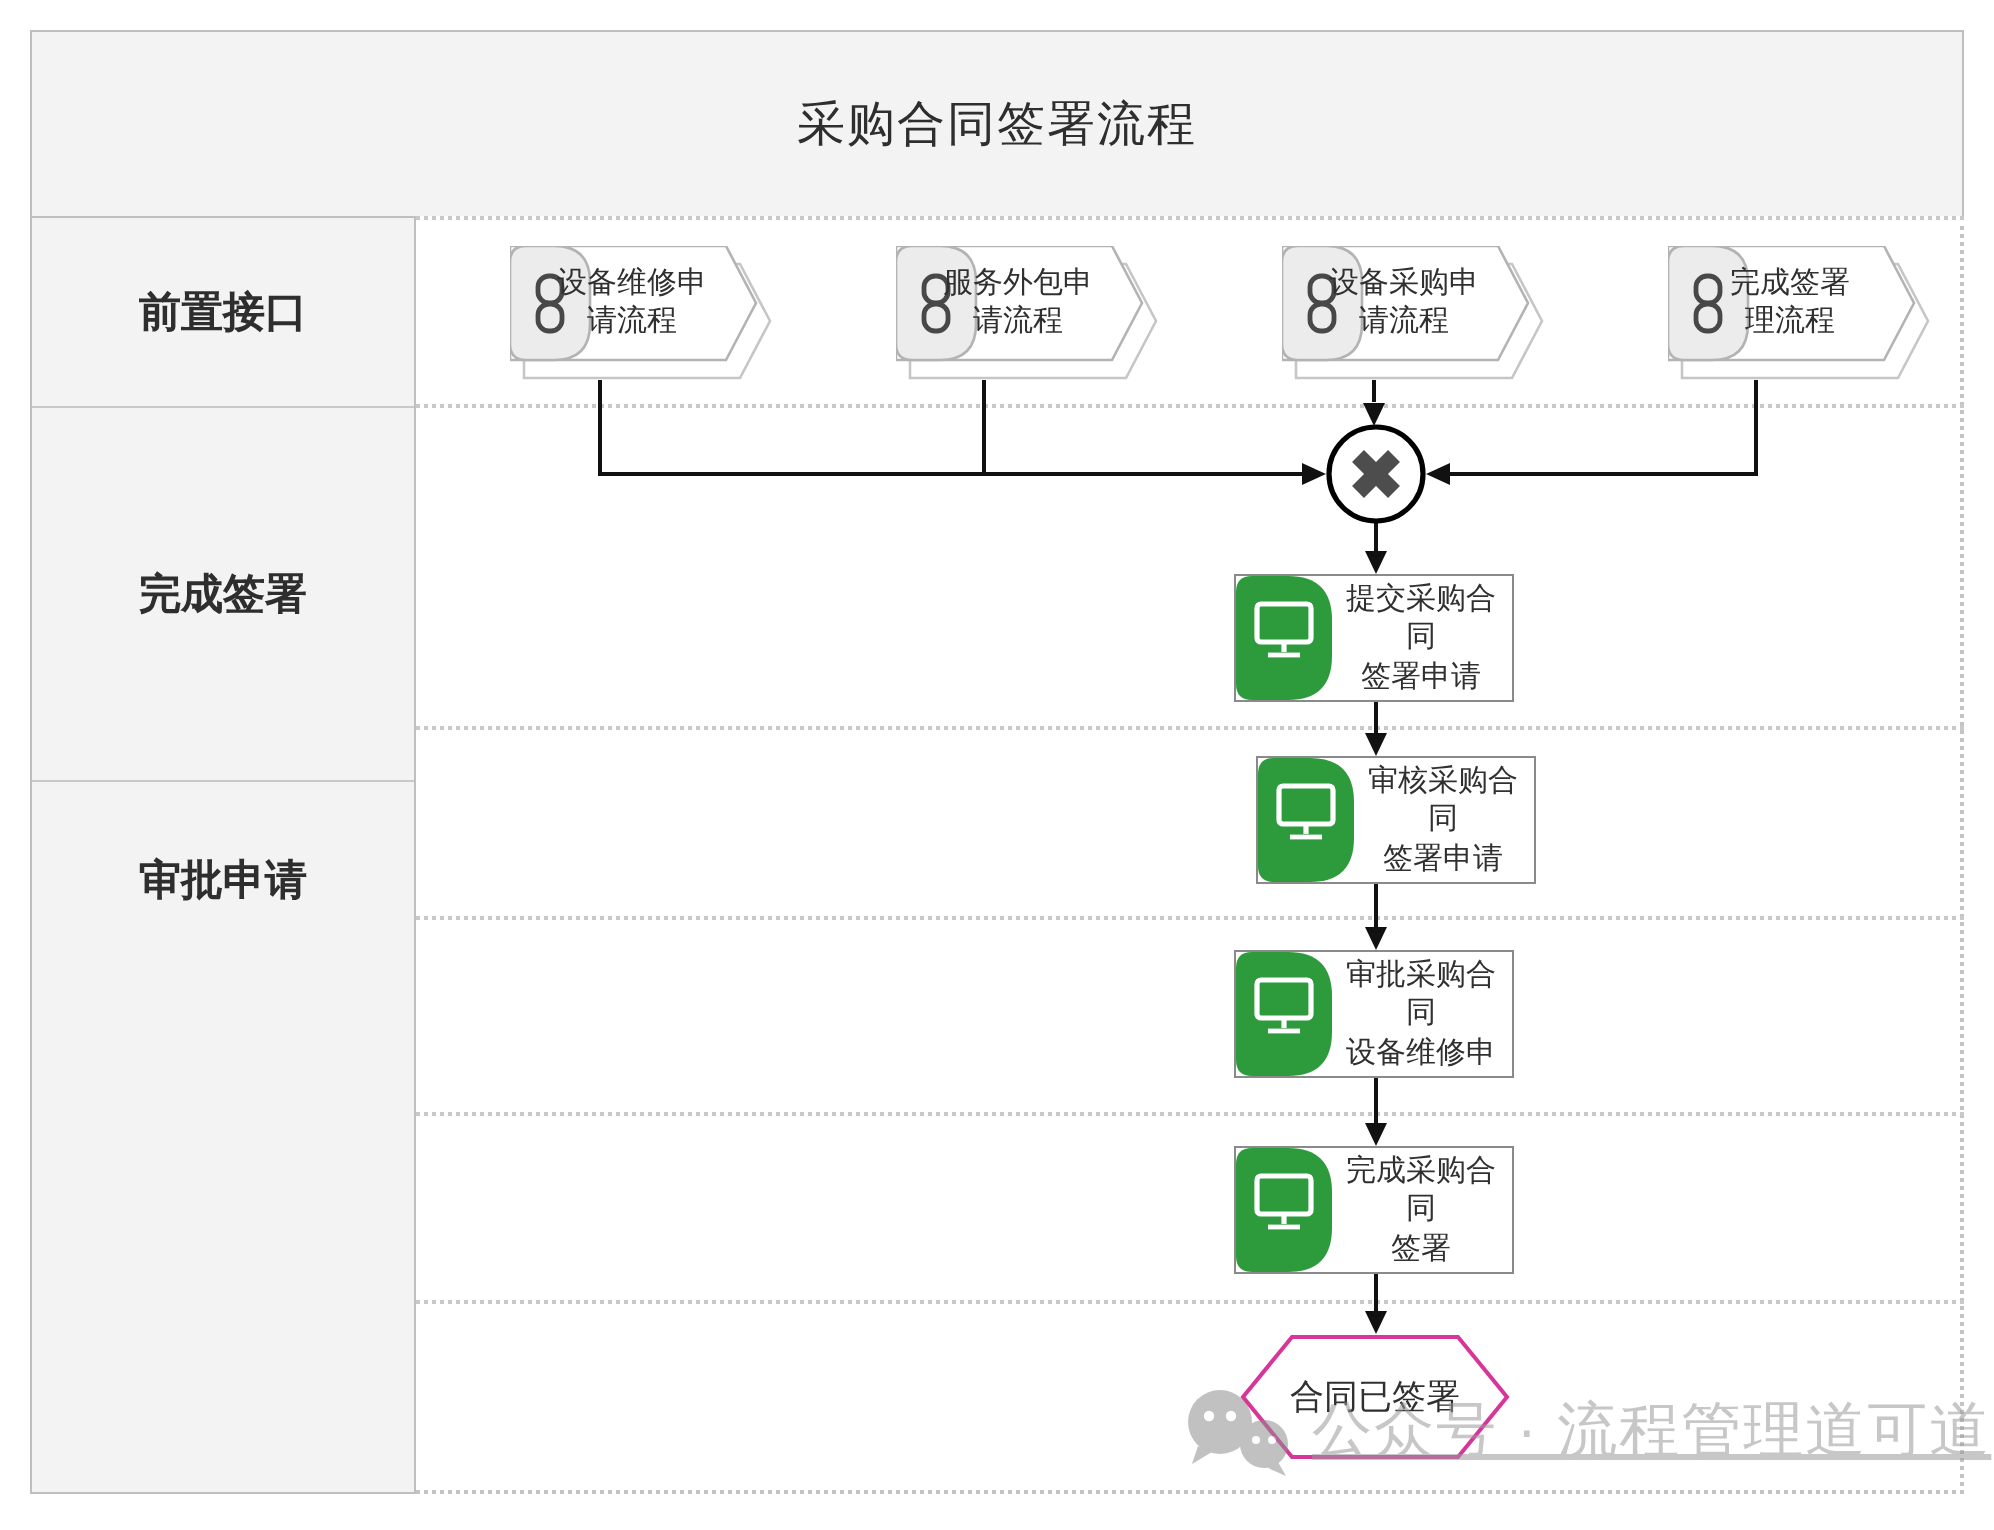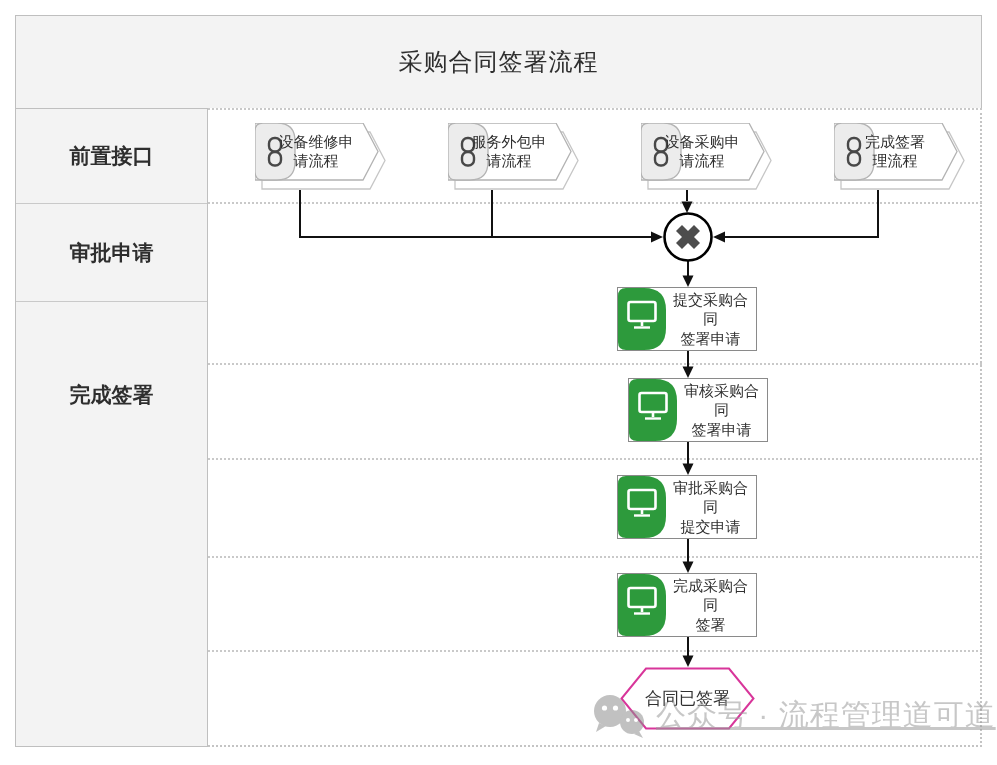--- a/index.html
+++ b/index.html
@@ -41,22 +41,22 @@
 
 <div class="stage">
   <div class="diagram">
 
     <div class="title-band">
       <div class="t">采购合同签署流程</div>
     </div>
 
     <div class="label-col">
       <div class="label-cell" style="height:94px">前置接口</div>
+      <div class="label-cell" style="height:187px">完成签署</div>
       <div class="label-cell" style="height:98px">审批申请</div>
-      <div class="label-cell" style="height:187px">完成签署</div>
     </div>
 
     <div class="content">
 
       <div class="laneline" style="top:0"></div>
       <div class="laneline" style="top:94px"></div>
       <div class="laneline" style="top:255px"></div>
       <div class="laneline" style="top:350px"></div>
       <div class="laneline" style="top:448px"></div>
       <div class="laneline" style="top:542px"></div>
@@ -177,21 +177,21 @@
       <div class="task" style="left:409px;top:367px">
         <svg width="48" height="62" viewBox="0 0 48 62">
           <path d="M8,0 L26,0 Q48,0 48,22 L48,40 Q48,62 26,62 L8,62 Q0,62 0,54 L0,8 Q0,0 8,0 Z" fill="#2d9a3c"></path>
           <g stroke="#fff" fill="none">
             <rect x="10.5" y="14" width="27" height="19" rx="2" stroke-width="2.6"></rect>
             <path d="M24,33 V38" stroke-width="2.6"></path>
             <path d="M16,39.5 H32" stroke-width="2.4"></path>
           </g>
         </svg>
         <div class="txt">审批采购合同
-提交申请</div>
+设备维修申</div>
       </div>
 
       <div class="task" style="left:409px;top:465px">
         <svg width="48" height="62" viewBox="0 0 48 62">
           <path d="M8,0 L26,0 Q48,0 48,22 L48,40 Q48,62 26,62 L8,62 Q0,62 0,54 L0,8 Q0,0 8,0 Z" fill="#2d9a3c"></path>
           <g stroke="#fff" fill="none">
             <rect x="10.5" y="14" width="27" height="19" rx="2" stroke-width="2.6"></rect>
             <path d="M24,33 V38" stroke-width="2.6"></path>
             <path d="M16,39.5 H32" stroke-width="2.4"></path>
           </g>

